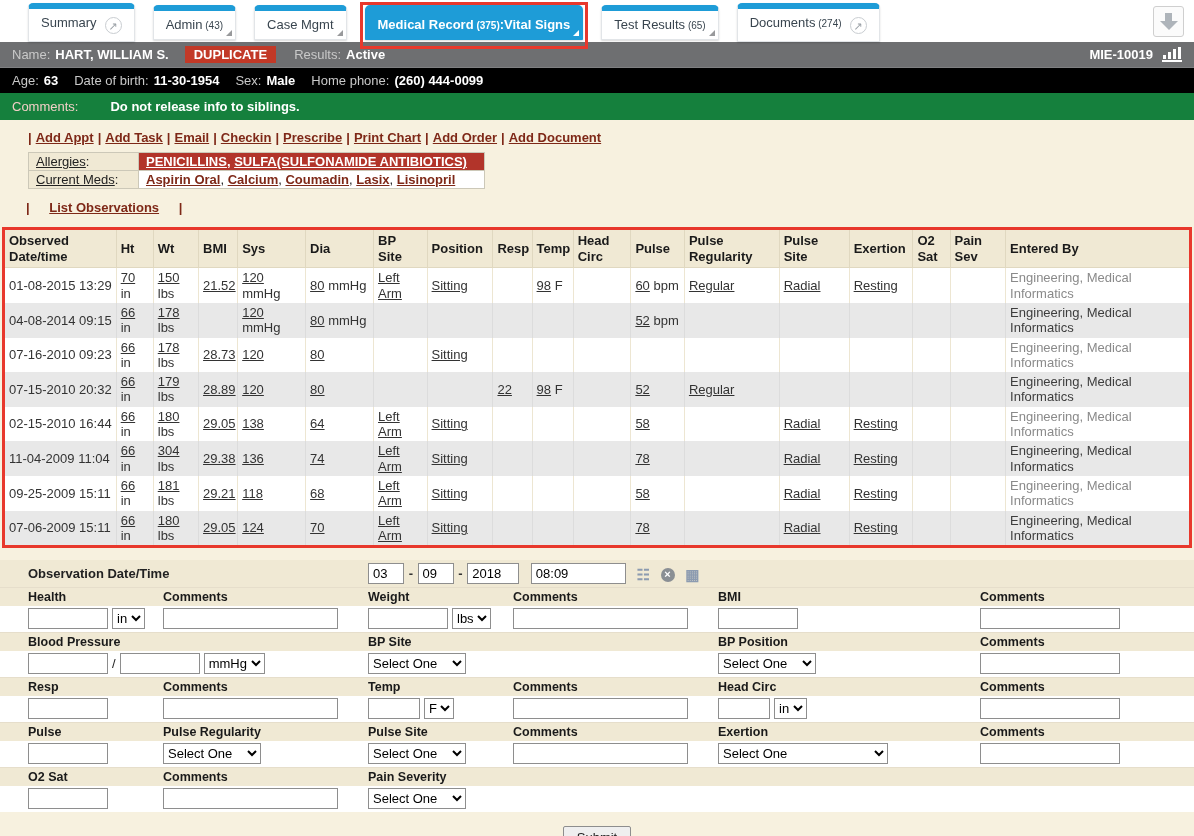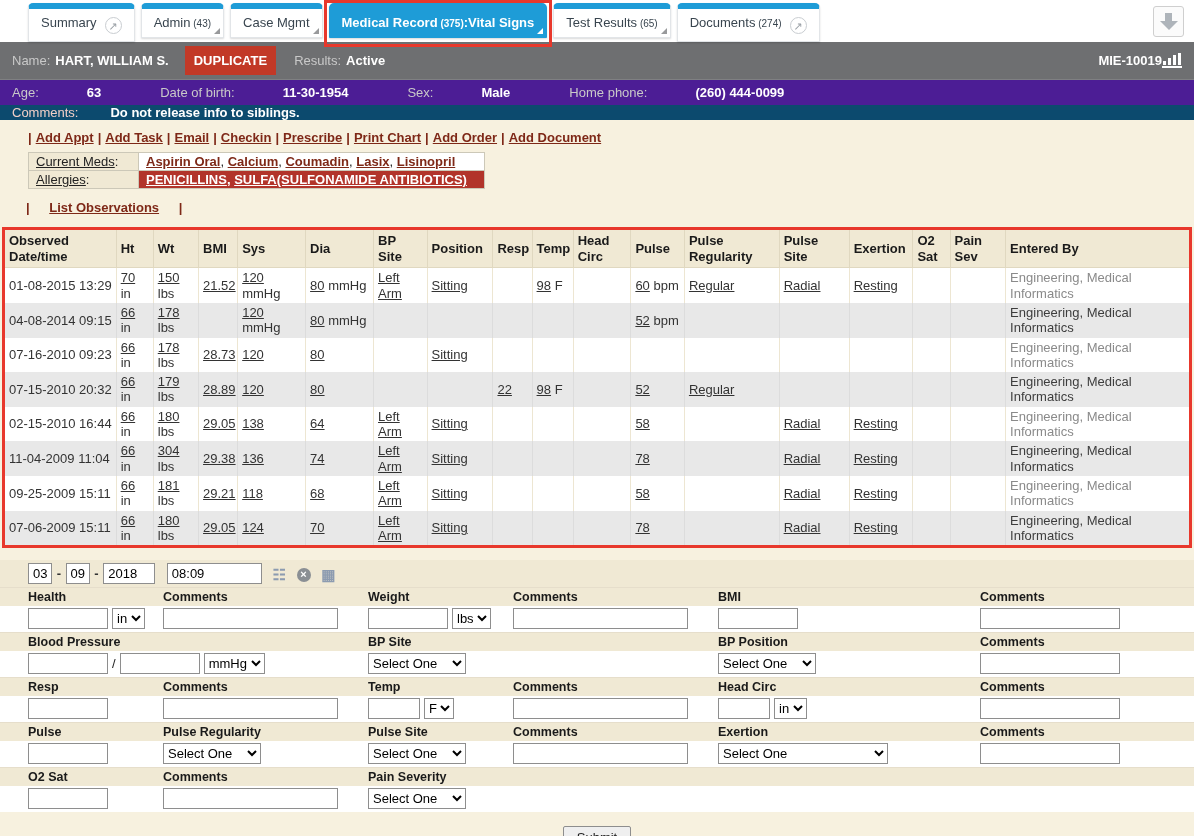--- a/index.html
+++ b/index.html
@@ -5,21 +5,21 @@
   * { box-sizing: border-box; }
   html,body { margin:0; padding:0; }
   body {
     width:1194px; height:836px; overflow:hidden;
     background:#F7F1DF; color:#222;
     font-family:"Liberation Sans", sans-serif; font-size:13px;
   }
   
   .tabbar { background:#FFF; height:42px; display:flex; align-items:flex-end;
             padding:0 10px 0 28px; position:relative; }
-  #tabs { display:flex; align-items:flex-start; gap:6px; flex:1; }
+  #tabs { display:flex; align-items:center; gap:18px; flex:1; }
   .tab { position:relative; background:#FFF; border:1px solid #E2E5E8;
          border-top:6px solid #1E9CD7; border-radius:5px 5px 1px 1px;
          padding:6px 12px 7px; color:#39454F; white-space:nowrap; cursor:pointer;
          box-shadow:0 1px 2px rgba(0,0,0,.15); }
   .tab .t-cnt { font-size:10px; }
   .tab.active { background:#1E9CD7; border-color:#1E9CD7; color:#FFF; font-weight:bold; }
   .fold { position:absolute; right:3px; bottom:3px; width:0; height:0;
           border-left:6px solid transparent; border-bottom:6px solid #98999B; }
   .tab.active .fold { border-bottom-color:#FFF; }
   .ext-icon { display:inline-block; width:17px; height:17px; line-height:16px;
@@ -30,30 +30,30 @@
   .tab-hl::after { content:''; position:absolute; left:-5px; right:-5px; top:-3px;
                    bottom:-9px; border:3px solid #E8382C; pointer-events:none; z-index:10; }
   .dl-btn { width:31px; height:31px; border:1px solid #CFCFCF; border-radius:3px;
             background:#FBFBFB; margin-bottom:5px; display:flex; flex-direction:column;
             align-items:center; justify-content:center; cursor:pointer; }
   .arr-stem { width:7px; height:8px; background:#AEB4BA; }
   .arr-head { width:0; height:0; border-left:9px solid transparent;
               border-right:9px solid transparent; border-top:9px solid #AEB4BA; }
   
   .hdr1 { background:#6E6F71; color:#FFF; padding:4px 12px; display:flex; align-items:center; }
-  .hdr2 { background:#4c1d95; border-top:1px solid #7F8082; color:#FFF; padding:5px 12px;
-          display:flex; align-items:center;gap:43px; }
+  .hdr2 { background:#000000; border-top:1px solid #7F8082; color:#FFF; padding:5px 12px;
+          display:flex; align-items:center; }
   .hlabel { color:#C9C9C9; margin-right:5px; }
   .hval { font-weight:bold; margin-right:16px; }
-  .dup-badge { background:#C23927; font-weight:bold; padding:7px 9px; margin-right:18px; }
-  .hdr-right { margin-left:auto; display:flex; align-items:center; font-weight:bold; }
+  .dup-badge { background:#C23927; font-weight:bold; padding:1px 9px; margin-right:18px; }
+  .hdr-right { margin-left:auto; display:flex; align-items:center; gap:9px; font-weight:bold; }
   .chart-icon { display:flex; align-items:flex-end; gap:2px; border-bottom:2px solid #FFF;
                 padding:0 1px 1px; cursor:pointer; }
   .chart-icon i { display:block; width:3px; background:#FFF; }
-  .cbar { background:#0c4a6e; color:#FFF; padding:0 12px; display:flex; align-items:center; }
+  .cbar { background:#15803d; color:#FFF; padding:6px 12px; display:flex; align-items:center; }
   .cbar .clabel { color:#F2CFC7; margin-right:32px; }
   .cbar .cval { font-weight:bold; }
   
   .action-links { padding:10px 0 2px 26px; font-weight:bold; }
   .action-links a { color:#7E2817; margin:0 2px; text-decoration:underline; cursor:pointer; }
   .action-links .pipe { color:#7E2817; margin:0 2px; }
   .summary-box { border-collapse:collapse; margin:5px 0 0 28px; background:#FFF;
                  border:1px solid #9E9E9E; }
   .summary-box td { border:1px solid #CCC8B8; padding:1px 7px; }
   .sb-label { background:#F0E9D4; width:110px; white-space:nowrap; }
@@ -85,21 +85,21 @@
   .frow-odt { background:#F0E9D4; padding-top:3px; padding-bottom:3px; margin-top:2px;
               font-weight:bold; }
   .frow-lab { background:#F0E9D4; border-top:1px solid #E6DECB; padding-top:2px;
               padding-bottom:2px; font-weight:bold; font-size:12.5px; color:#1A1A1A; }
   .frow-inp { background:#FFF; padding-top:2px; padding-bottom:3px; }
   .s2 { grid-column:span 2; } .s4 { grid-column:span 4; }
   .ti { height:21px; border:1px solid #8E8E8E; padding:1px 4px; background:#FFF;
         font-family:"Liberation Sans",sans-serif; font-size:13px; }
   .sel { height:21px; border:1px solid #8E8E8E; background:#FFF; margin-left:4px;
          font-family:"Liberation Sans",sans-serif; font-size:13px; }
-  .w36{width:24px} .w52{width:52px} .w95{width:95px} .w80{width:80px}
+  .w36{width:36px} .w52{width:52px} .w95{width:95px} .w80{width:80px}
   .w175{width:175px} .w140{width:140px} .w98{width:98px} .w170{width:170px}
   .dash { margin:0 1px; color:#333; }
   .tml { margin-left:8px; }
   .ico { color:#8C9BB0; font-size:15px; margin-left:7px; vertical-align:middle; cursor:pointer; }
   .xcirc { display:inline-block; width:14px; height:14px; border-radius:50%;
            background:#8A8F94; color:#FFF; font-size:11px; line-height:13px;
            text-align:center; margin-left:7px; font-weight:bold; vertical-align:middle;
            cursor:pointer; }
   .bp-slash { margin:0 4px; }
   .submit-row { text-align:center; margin-top:14px; }
@@ -156,26 +156,26 @@
 <div class="cbar">
   <span class="clabel">Comments:</span>
   <span class="cval">Do not release info to siblings.</span>
 </div>
 
 <div class="action-links" id="action-links"><span class="pipe">|</span><a class="alink">Add Appt</a><span class="pipe">|</span><a class="alink">Add Task</a><span class="pipe">|</span><a class="alink">Email</a><span class="pipe">|</span><a class="alink">Checkin</a><span class="pipe">|</span><a class="alink">Prescribe</a><span class="pipe">|</span><a class="alink">Print Chart</a><span class="pipe">|</span><a class="alink">Add Order</a><span class="pipe">|</span><a class="alink">Add Document</a></div>
 
 <table class="summary-box">
   <tbody>
       <tr>
+    <td class="sb-label"><a>Allergies</a>:</td>
+    <td class="sb-value alg-cell" id="allergy-list"><a>PENICILLINS</a>, <a>SULFA(SULFONAMIDE ANTIBIOTICS)</a></td>
+  </tr>
+  <tr>
     <td class="sb-label"><a>Current Meds</a>:</td>
     <td class="sb-value med-cell" id="meds-list"><a>Aspirin Oral</a>, <a>Calcium</a>, <a>Coumadin</a>, <a>Lasix</a>, <a>Lisinopril</a></td>
-  </tr>
-  <tr>
-    <td class="sb-label"><a>Allergies</a>:</td>
-    <td class="sb-value alg-cell" id="allergy-list"><a>PENICILLINS</a>, <a>SULFA(SULFONAMIDE ANTIBIOTICS)</a></td>
   </tr>
 </tbody>
   </table>
 
 <div class="list-obs">|
   <a>List Observations</a> |</div>
 
 <div class="table-wrap">
   <table class="obs">
     <colgroup id="obs-colgroup">
@@ -381,20 +381,21 @@
           <td></td>
           <td class="entered">Engineering, Medical Informatics</td>
         </tr>
       </tbody>
   </table>
 </div>
 
 <div>
 
   <div class="fgrid frow-odt">
+    <div class="s2">Observation Date/Time</div>
     <div class="s4">
       <input class="ti w36" value="03" style="">
       <span class="dash">-</span>
       <input class="ti w36" value="09" style="">
       <span class="dash">-</span>
       <input class="ti w52" value="2018" style="">
       <input class="ti w95 tml" value="08:09" style="">
       <span class="ico">☷︎</span>
       <span class="xcirc">×</span>
       <span class="ico">▦</span>

